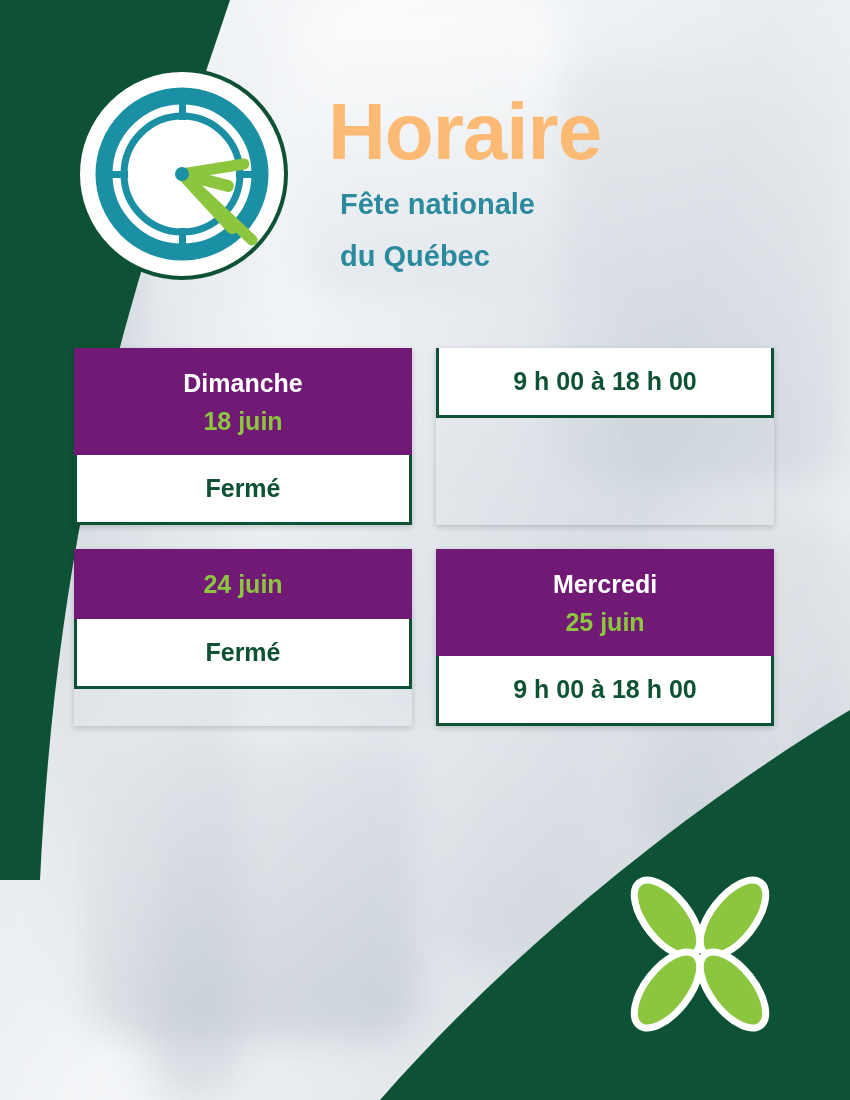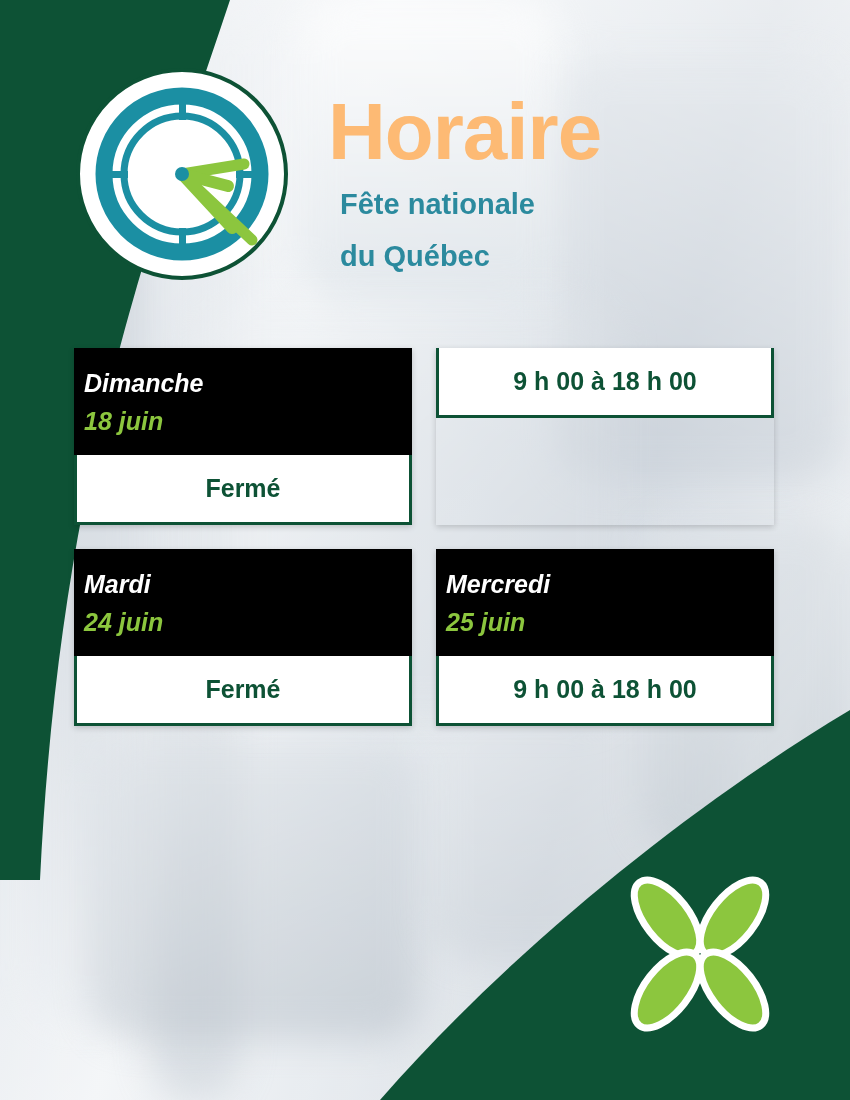--- a/index.html
+++ b/index.html
@@ -97,24 +97,23 @@
     top: 348px;
     width: 700px;
     display: grid;
     grid-template-columns: 338px 338px;
     grid-gap: 24px 24px;
   }
   .card {
     box-shadow: 0 2px 6px rgba(0,0,0,0.18);
   }
   .card-head {
-    background: #000000;
+    background: #701a75;
     padding: 22px 10px 20px 10px;
-    text-align: left;
-    font-style: italic;
+    text-align: center;
   }
   .card-day {
     color: #ffffff;
     font-size: 25px;
     font-weight: bold;
     line-height: 1.1;
     margin-bottom: 10px;
   }
   .card-date {
     color: #8cc63e;
@@ -201,21 +200,20 @@
       </div>
       <div class="card-body">Fermé</div>
     </div>
 
     <div class="card">
       <div class="card-body">9 h 00 à 18 h 00</div>
     </div>
 
     <div class="card">
       <div class="card-head">
-        <div class="card-day">Mardi</div>
         <div class="card-date">24 juin</div>
       </div>
       <div class="card-body">Fermé</div>
     </div>
 
     <div class="card">
       <div class="card-head">
         <div class="card-day">Mercredi</div>
         <div class="card-date">25 juin</div>
       </div>

